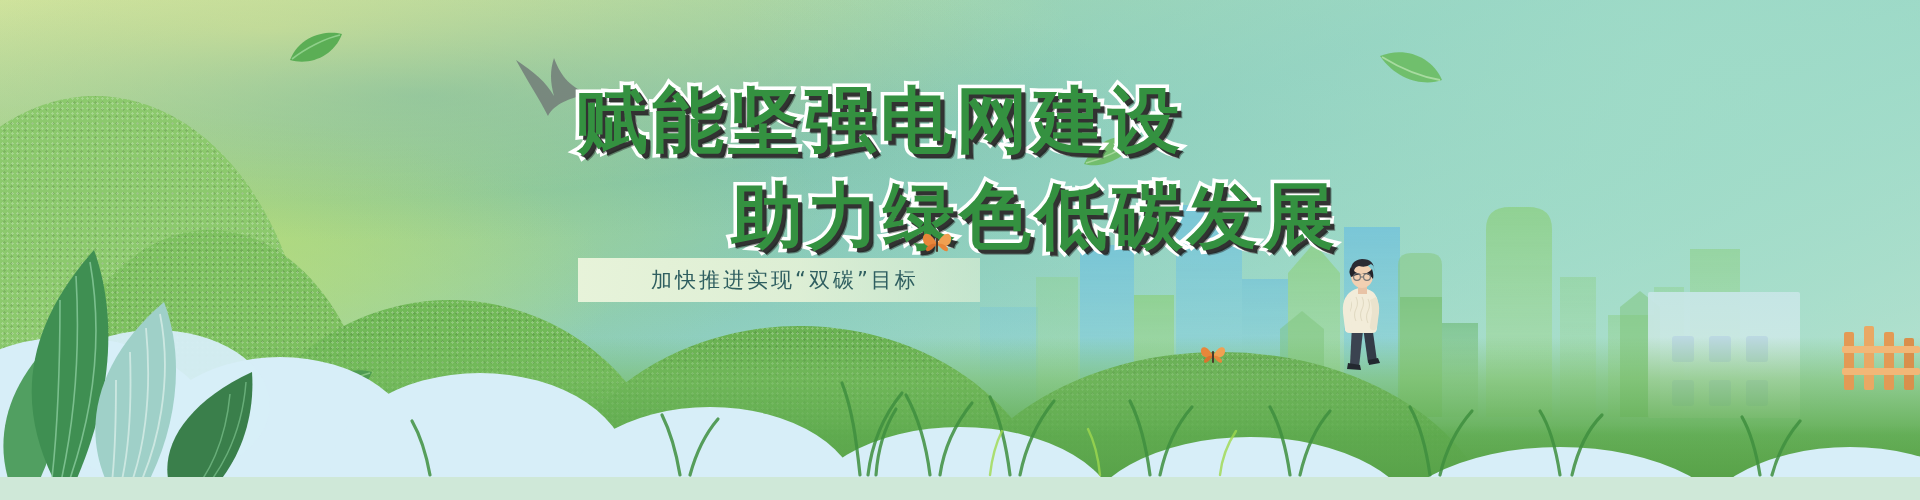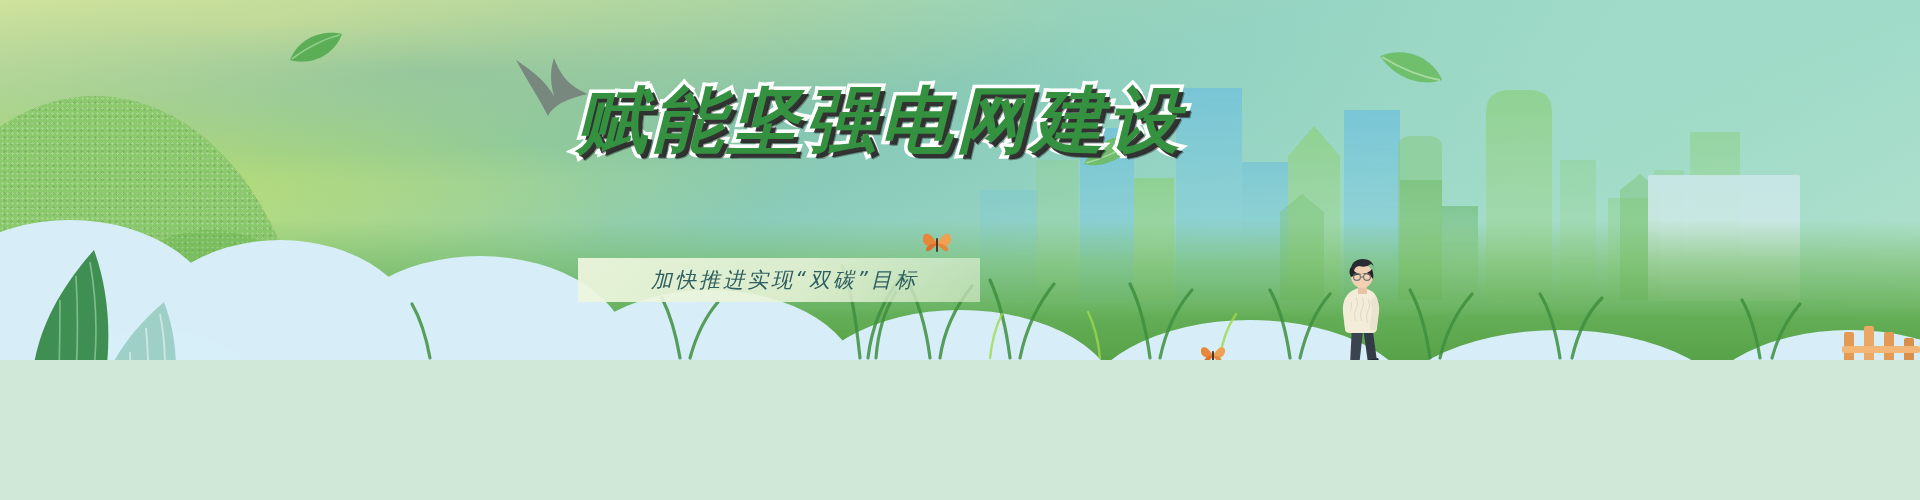--- a/index.html
+++ b/index.html
@@ -5,23 +5,22 @@
   * { margin:0; padding:0; box-sizing:border-box; }
   html, body { width:1920px; height:500px; overflow:hidden; }
   body {
     font-family: "Liberation Sans", "DejaVu Sans", sans-serif;
     background:#cfe8d8;
   }
 
   #banner {
     position:relative;
     width:1920px;
-    height:360px;
+    height:477px;
     overflow:hidden;
-    font-style:italic;
   }
 
   
   .sky {
     position:absolute; inset:0;
     background:
       radial-gradient(circle at 88% 18%, rgba(160,220,200,.85) 0%, rgba(160,220,200,0) 55%),
       radial-gradient(ellipse 70% 60% at 14% 6%, rgba(222,232,150,.95) 0%, rgba(210,228,150,0) 60%),
       radial-gradient(ellipse 60% 70% at 6% 46%, rgba(170,214,120,.95) 0%, rgba(170,214,120,0) 62%),
       radial-gradient(ellipse 90% 80% at 30% 30%, rgba(120,190,170,.55) 0%, rgba(120,190,170,0) 70%),
@@ -254,20 +253,21 @@
     <path d="M4 42 C18 10 54 0 76 6 C64 36 30 52 4 42 Z" fill="#4f9c52"></path>
     <path d="M6 41 C24 28 54 12 74 7" stroke="#84c47e" stroke-width="1.8" fill="none"></path>
   </svg>
 
   <svg style="position:absolute; left:510px; top:56px; z-index:20;" width="86" height="62" viewBox="0 0 86 62">
     <path d="M6 4 C24 16 36 26 44 40 C40 26 40 14 44 2 C50 18 58 30 78 38 C60 42 44 48 38 60 C30 44 18 26 6 4 Z" fill="#76857c" opacity=".95"></path>
   </svg>
 
   <div class="headline-wrap">
     <div class="headline l1">赋能坚强电网建设</div>
+    <div class="headline l2">助力绿色低碳发展</div>
   </div>
 
   <div class="sub-bar"></div>
   <div class="subtitle">加快推进实现“双碳”目标</div>
 
   <svg style="position:absolute; left:920px; top:228px; z-index:44;" width="34" height="30" viewBox="0 0 34 30">
     <path d="M17 16 C10 2 2 4 3 12 C4 19 12 20 17 16 Z" fill="#e8863a"></path>
     <path d="M17 16 C24 2 32 4 31 12 C30 19 22 20 17 16 Z" fill="#f0a052"></path>
     <path d="M17 16 C12 22 6 26 6 21 C7 17 13 15 17 16 Z" fill="#d9732e"></path>
     <path d="M17 16 C22 22 28 26 28 21 C27 17 21 15 17 16 Z" fill="#e8863a"></path>

